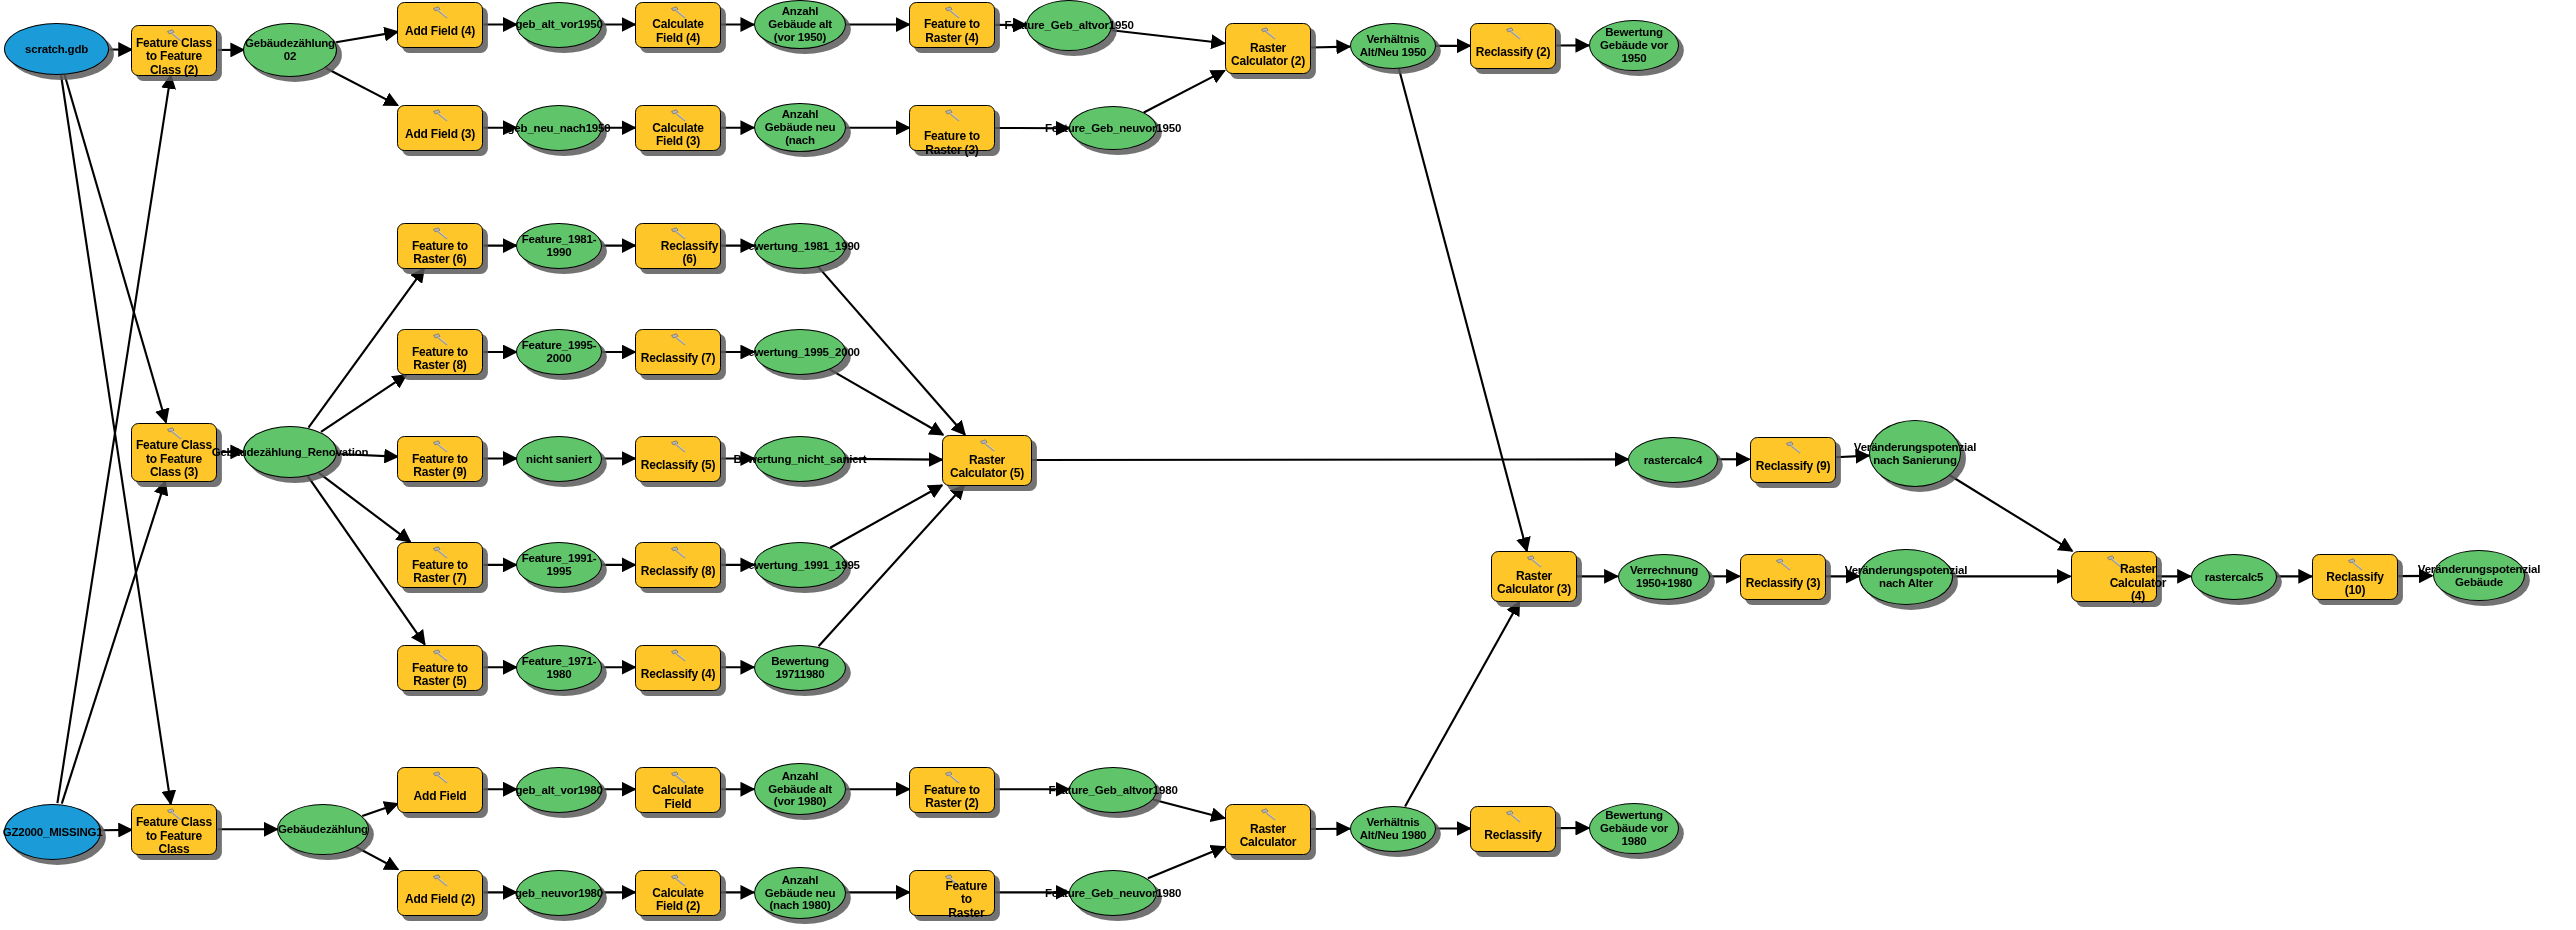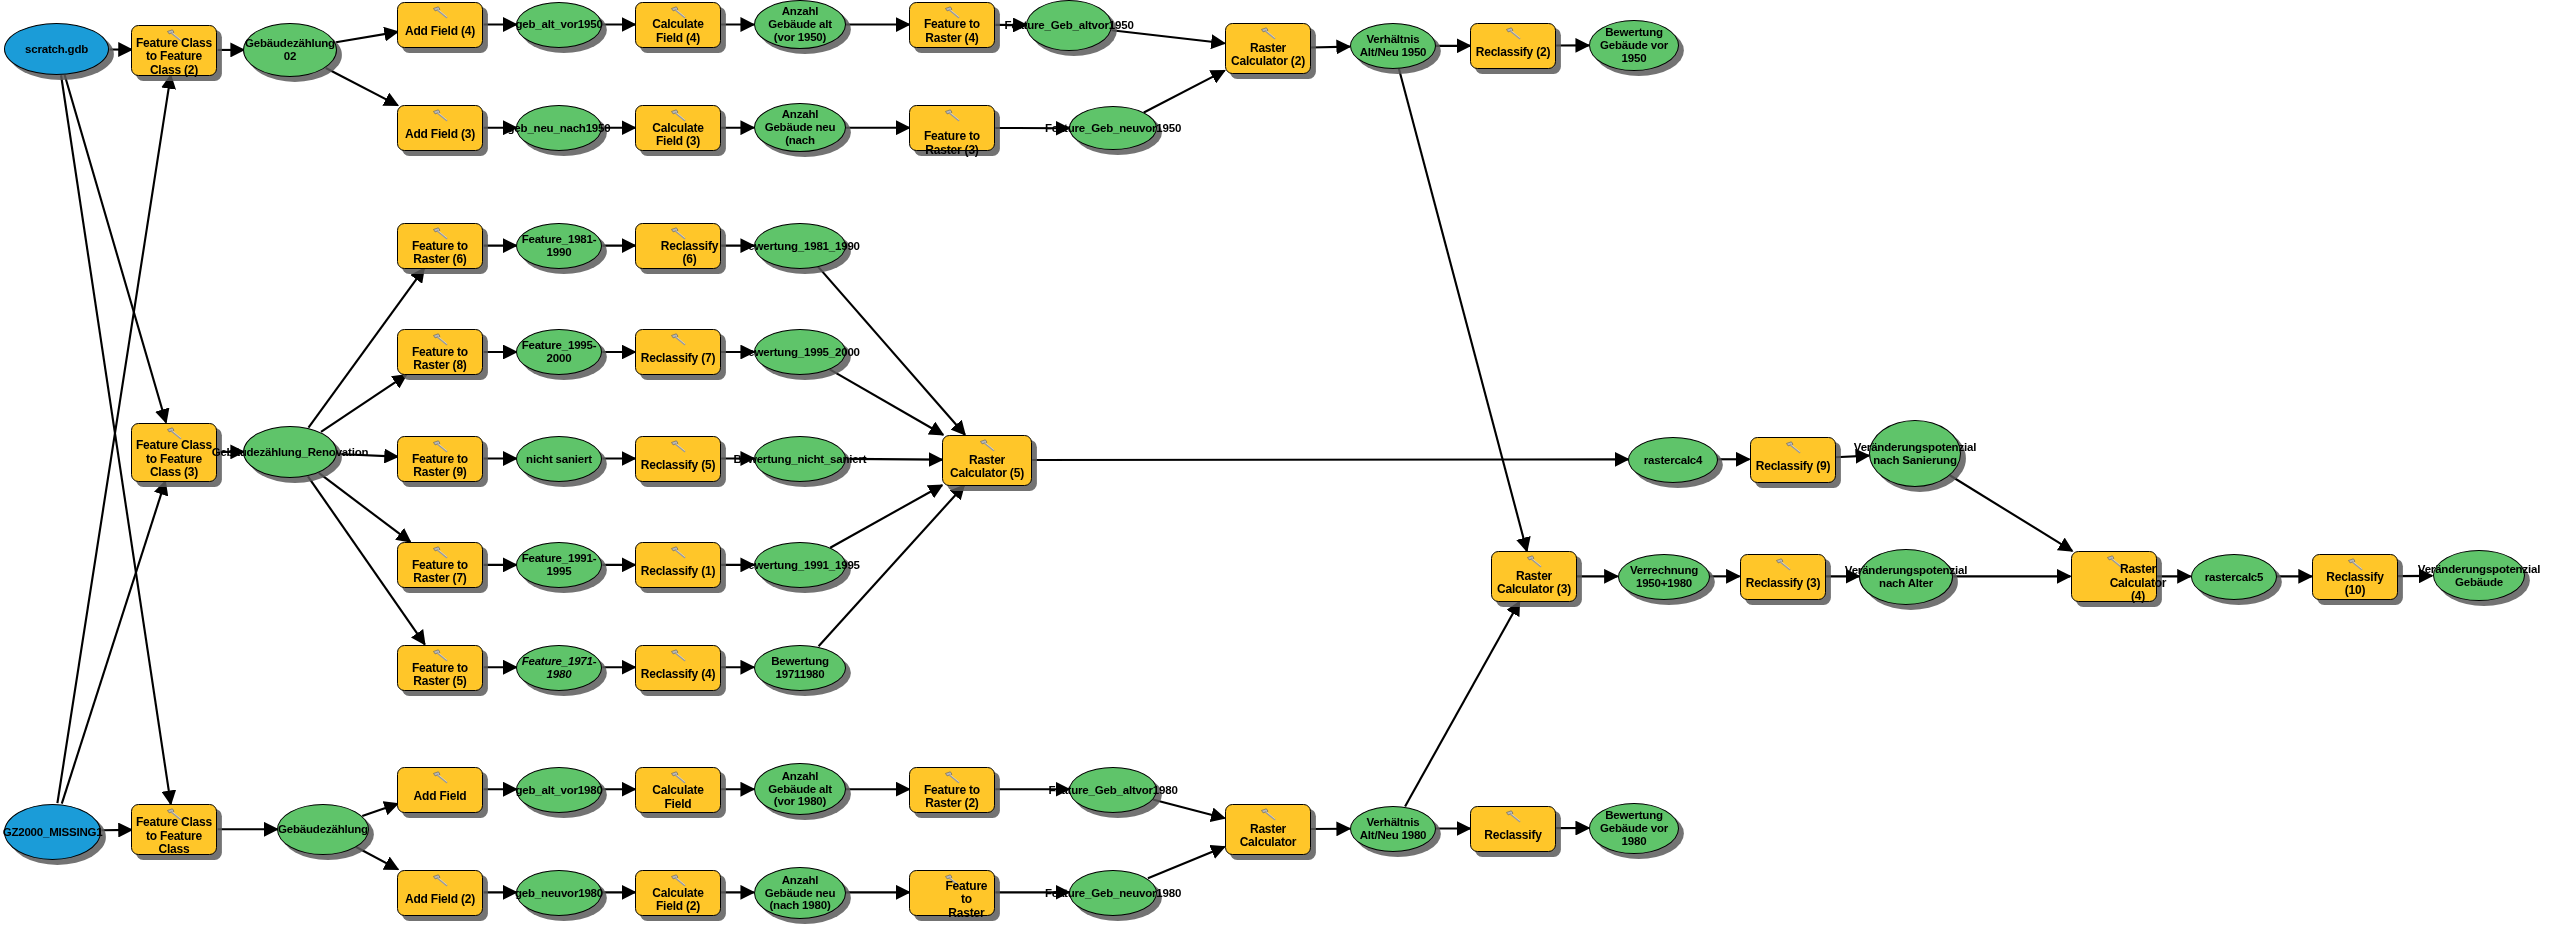--- a/index.html
+++ b/index.html
@@ -302,34 +302,34 @@
       </div>
       <div class="node data" style="left: 516px; top: 542px; width: 86px; height: 46px;">
         <span class="lbl">Feature_1991-1995</span>
       </div>
       <div class="node tool" style="left: 635px; top: 542px; width: 86px; height: 46px;">
         <svg class="hammer" viewBox="0 0 22 16">
           <path d="M3 3 L9 1 L11 4 L5 6 Z" fill="#b9b9b9" stroke="#555" stroke-width="0.7"></path>
           <path d="M8 5 L19 14" stroke="#9a9a9a" stroke-width="2.1" stroke-linecap="round"></path>
           <path d="M8.5 4.2 L19.5 13.2" stroke="#e8e8e8" stroke-width="0.7"></path>
         </svg>
-        <span class="lbl" style="margin-top: 4.9px;">Reclassify (1)</span>
+        <span class="lbl" style="margin-top: 4.9px;">Reclassify (8)</span>
       </div>
       <div class="node data" style="left: 754px; top: 542px; width: 92px; height: 46px;">
         <span class="lbl">Bewertung_1991_1995</span>
       </div>
       <div class="node tool" style="left: 397px; top: 645px; width: 86px; height: 46px;">
         <svg class="hammer" viewBox="0 0 22 16">
           <path d="M3 3 L9 1 L11 4 L5 6 Z" fill="#b9b9b9" stroke="#555" stroke-width="0.7"></path>
           <path d="M8 5 L19 14" stroke="#9a9a9a" stroke-width="2.1" stroke-linecap="round"></path>
           <path d="M8.5 4.2 L19.5 13.2" stroke="#e8e8e8" stroke-width="0.7"></path>
         </svg>
         <span class="lbl" style="margin-top: 4.9px;">Feature to Raster (5)</span>
       </div>
-      <div class="node data" style="left: 516px; top: 645px; width: 86px; height: 46px; font-style: italic;">
+      <div class="node data" style="left: 516px; top: 645px; width: 86px; height: 46px;">
         <span class="lbl">Feature_1971-1980</span>
       </div>
       <div class="node tool" style="left: 635px; top: 645px; width: 86px; height: 46px;">
         <svg class="hammer" viewBox="0 0 22 16">
           <path d="M3 3 L9 1 L11 4 L5 6 Z" fill="#b9b9b9" stroke="#555" stroke-width="0.7"></path>
           <path d="M8 5 L19 14" stroke="#9a9a9a" stroke-width="2.1" stroke-linecap="round"></path>
           <path d="M8.5 4.2 L19.5 13.2" stroke="#e8e8e8" stroke-width="0.7"></path>
         </svg>
         <span class="lbl" style="margin-top: 4.9px;">Reclassify (4)</span>
       </div>

